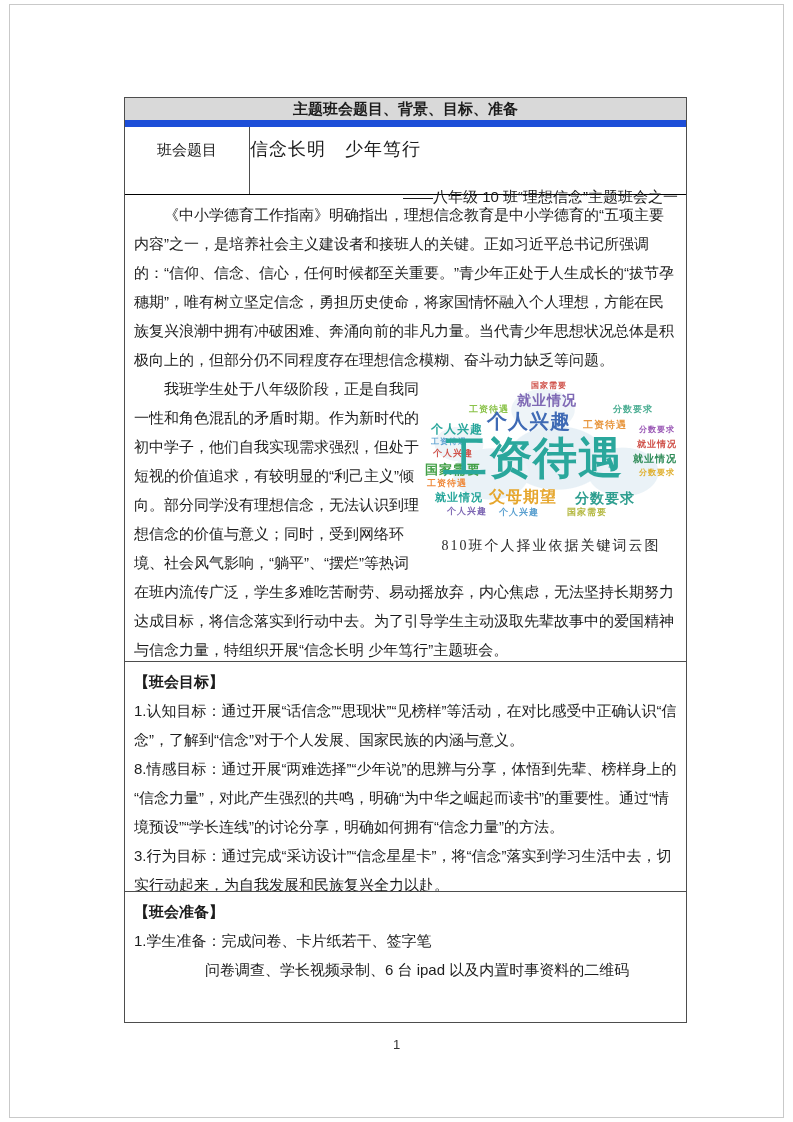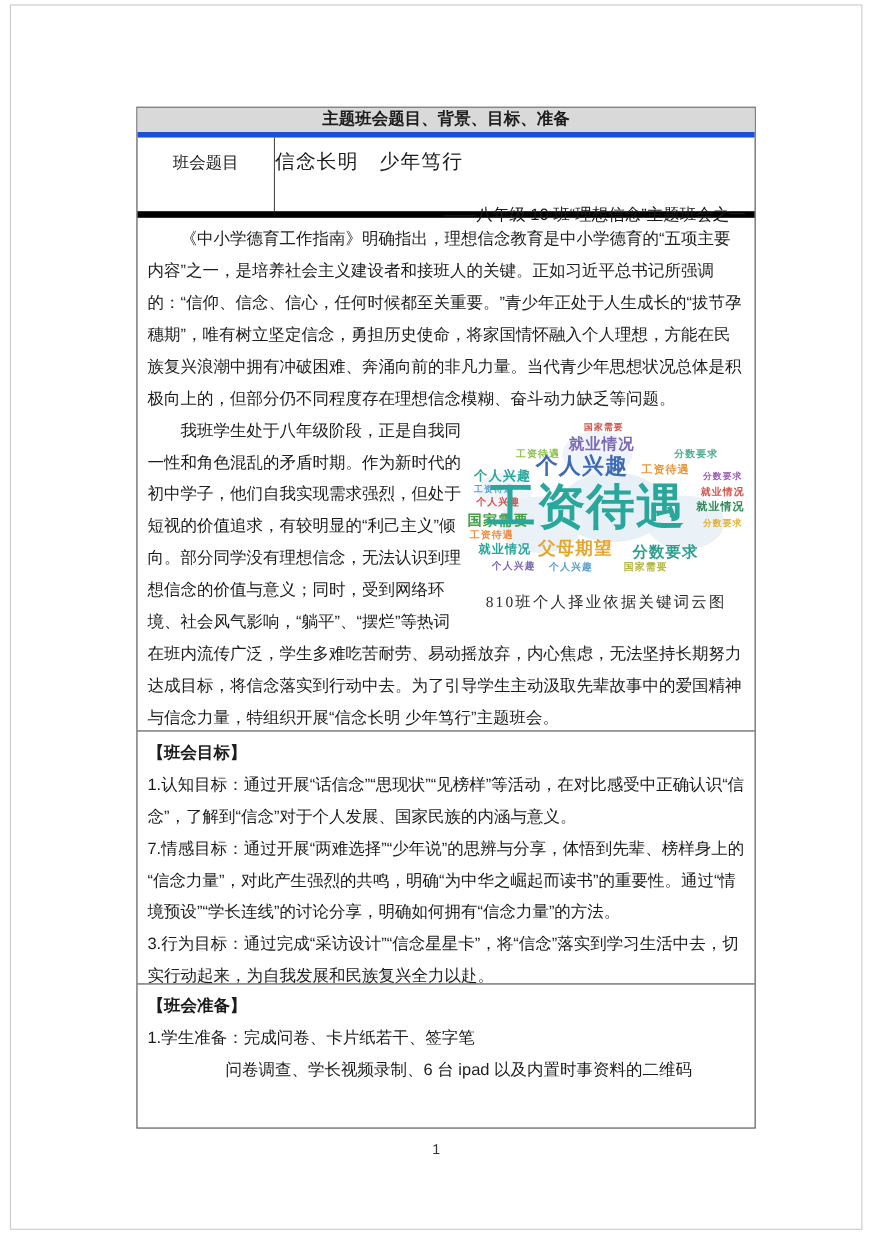--- a/index.html
+++ b/index.html
@@ -12,24 +12,24 @@
     position:absolute; left:9px; top:4px; width:773px; height:1112px;
     border:1px solid #c9c9c9; background:#fff;
   }
   
   .tbl {
     position:absolute; left:114px; top:92px; width:561px;
     border:1px solid #4d4d4d; background:#fff;
   }
   .tbl-header {
     height:22px; line-height:22px; background:#d9d9d9;
-    border-bottom:5px solid #1d4ed8; text-align:center;
+    border-bottom:7px solid #1d4ed8; text-align:center;
     font-weight:bold; font-size:15px;
   }
-  .title-row { display:flex; border-bottom:6px solid #000000; height:67px; }
+  .title-row { display:flex; border-bottom:1px solid #000000; height:67px; }
   .title-label-cell {
     width:125px; border-right:1px solid #4d4d4d; box-sizing:border-box;
     text-align:center; font-size:15px; padding-top:14px;
   }
   .title-main-cell { flex:1; box-sizing:border-box; }
   .title-main { text-align:left; font-size:18px; margin-top:10px; letter-spacing:1px; }
   .title-sub  { text-align:right; font-size:15px; margin-top:27px; padding-right:8px; }
   
   .block {
     box-sizing:border-box; padding:5px 9px 0 9px; font-size:15px;
@@ -120,21 +120,21 @@
         <div class="wc-caption">810班个人择业依据关键词云图</div>
       </div>
 
       <p class="para">我班学生处于八年级阶段，正是自我同一性和角色混乱的矛盾时期。作为新时代的初中学子，他们自我实现需求强烈，但处于短视的价值追求，有较明显的“利己主义”倾向。部分同学没有理想信念，无法认识到理想信念的价值与意义；同时，受到网络环境、社会风气影响，“躺平”、“摆烂”等热词在班内流传广泛，学生多难吃苦耐劳、易动摇放弃，内心焦虑，无法坚持长期努力达成目标，将信念落实到行动中去。为了引导学生主动汲取先辈故事中的爱国精神与信念力量，特组织开展“信念长明 少年笃行”主题班会。</p>
     </div>
 
     <div class="block block-goals">
       <p class="block-heading">【班会目标】</p>
       <div>
         <p class="line">1.认知目标：通过开展“话信念”“思现状”“见榜样”等活动，在对比感受中正确认识“信念”，了解到“信念”对于个人发展、国家民族的内涵与意义。</p>
-          <p class="line">7.情感目标：通过开展“两难选择”“少年说”的思辨与分享，体悟到先辈、榜样身上的“信念力量”，对此产生强烈的共鸣，明确“为中华之崛起而读书”的重要性。通过“情境预设”“学长连线”的讨论分享，明确如何拥有“信念力量”的方法。</p>
+          <p class="line">8.情感目标：通过开展“两难选择”“少年说”的思辨与分享，体悟到先辈、榜样身上的“信念力量”，对此产生强烈的共鸣，明确“为中华之崛起而读书”的重要性。通过“情境预设”“学长连线”的讨论分享，明确如何拥有“信念力量”的方法。</p>
           <p class="line">3.行为目标：通过完成“采访设计”“信念星星卡”，将“信念”落实到学习生活中去，切实行动起来，为自我发展和民族复兴全力以赴。</p>
       </div>
     </div>
 
     <div class="block block-prep">
       <p class="block-heading">【班会准备】</p>
       <div>
         <p class="line">1.学生准备：完成问卷、卡片纸若干、签字笔</p>
           <p class="line indent">问卷调查、学长视频录制、6 台 ipad 以及内置时事资料的二维码</p>
       </div>

